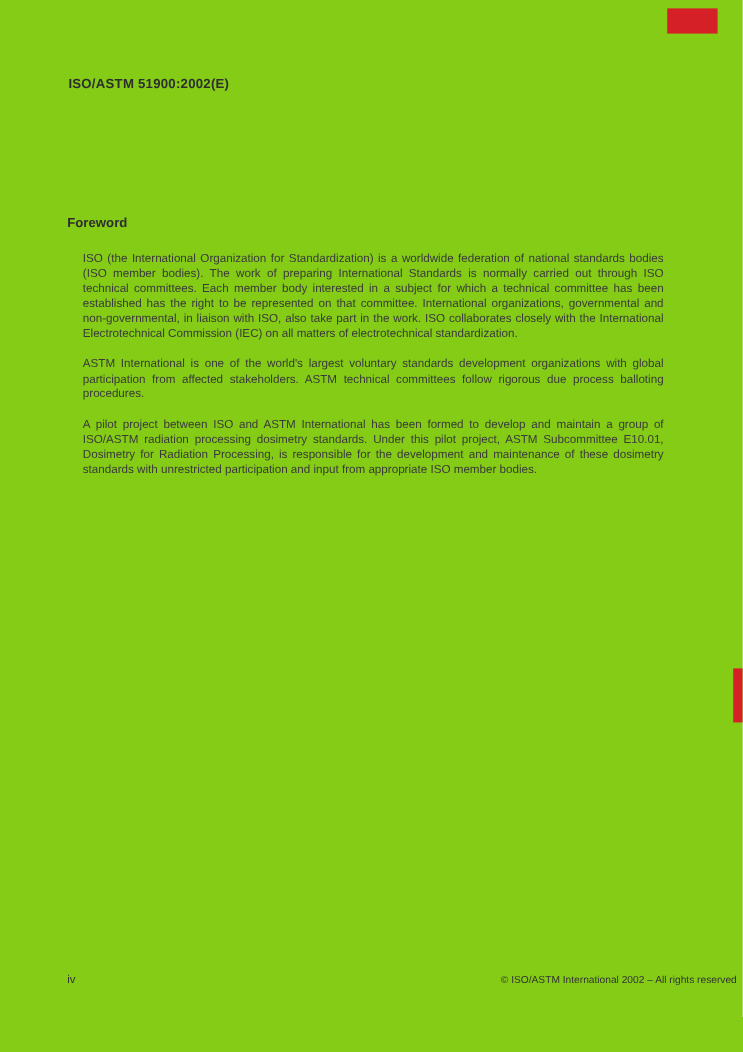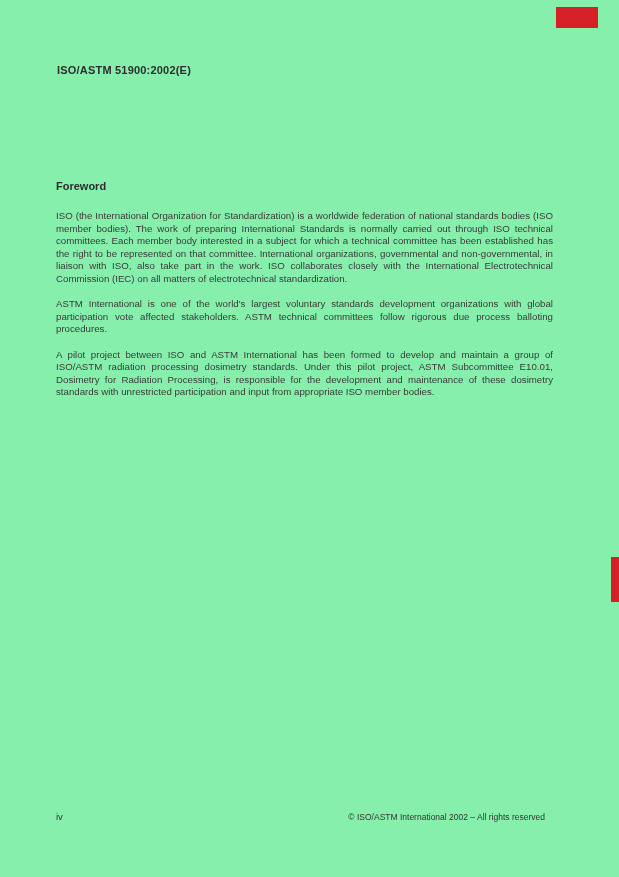--- a/index.html
+++ b/index.html
@@ -1,20 +1,20 @@
 <!DOCTYPE html>
 <html><head>
 <meta charset="utf-8">
 <style>
   html, body { margin: 0; padding: 0; background: #ffffff; }
   .sheet {
     position: relative;
     width: 619px;
     height: 877px;
-    background: #86efac;
+    background: #84cc16;
     font-family: "Liberation Sans", sans-serif;
     overflow: hidden;
   }
   .doc-header {
     position: absolute;
     left: 57px;
     top: 63px;
     font-size: 11px;
     line-height: 14px;
     font-weight: bold;
@@ -32,27 +32,27 @@
     line-height: 19px;
     font-weight: bold;
     color: #2e2e2e;
     margin: 0 0 14px 0;
   }
   .content p {
     font-size: 9.7px;
     line-height: 12.5px;
     color: #3a3a3a;
     text-align: justify;
-    margin: 0 0 13px 0;
+    margin: 0 0 13px 13px;
   }
   .footer {
     position: absolute;
     left: 56px;
     top: 811px;
-    width: 489px;
+    width: 558px;
     display: flex;
     justify-content: space-between;
     align-items: baseline;
   }
   .page-num {
     font-size: 9.5px;
     color: #333333;
   }
   .copyright {
     font-size: 8.5px;
@@ -79,21 +79,21 @@
 <div class="sheet">
 
   <div class="doc-header">ISO/ASTM 51900:2002(E)</div>
 
   <div class="red-marker-top" style="background: rgb(214, 32, 39);"></div>
 
   <div class="content">
     <h1 class="foreword-title">Foreword</h1>
 
     <p>ISO (the International Organization for Standardization) is a worldwide federation of national standards bodies (ISO member bodies). The work of preparing International Standards is normally carried out through ISO technical committees. Each member body interested in a subject for which a technical committee has been established has the right to be represented on that committee. International organizations, governmental and non-governmental, in liaison with ISO, also take part in the work. ISO collaborates closely with the International Electrotechnical Commission (IEC) on all matters of electrotechnical standardization.</p>
-    <p>ASTM International is one of the world's largest voluntary standards development organizations with global participation vote affected stakeholders. ASTM technical committees follow rigorous due process balloting procedures.</p>
+    <p>ASTM International is one of the world's largest voluntary standards development organizations with global participation from affected stakeholders. ASTM technical committees follow rigorous due process balloting procedures.</p>
     <p>A pilot project between ISO and ASTM International has been formed to develop and maintain a group of ISO/ASTM radiation processing dosimetry standards. Under this pilot project, ASTM Subcommittee E10.01, Dosimetry for Radiation Processing, is responsible for the development and maintenance of these dosimetry standards with unrestricted participation and input from appropriate ISO member bodies.</p>
   </div>
 
   <div class="red-marker-right" style="background: rgb(214, 32, 39);"></div>
 
   <div class="footer">
     <span class="page-num">iv</span>
     <span class="copyright">© ISO/ASTM International 2002 – All rights reserved</span>
   </div>
 

